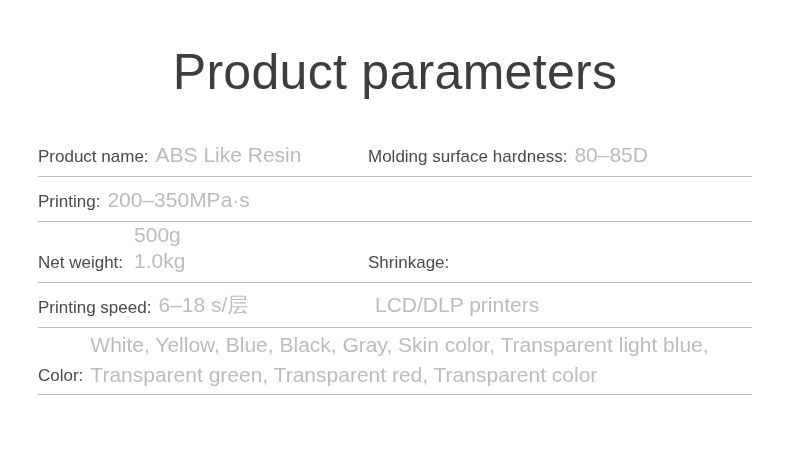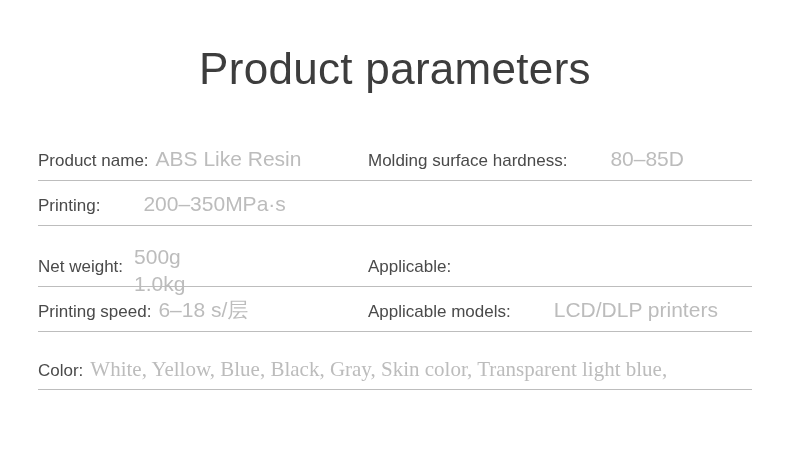--- a/index.html
+++ b/index.html
@@ -20,52 +20,52 @@
   .page {
     width: 790px;
     height: 449px;
     position: relative;
     background: #ffffff;
   }
 
   
   .title {
     text-align: center;
-    font-size: 44px;
+    font-size: 50px;
     font-weight: 400;
     color: #3d3d3d;
     letter-spacing: 0.3px;
     margin: 0;
     padding-top: 45px;
     line-height: 1.1;
   }
 
   
   .spec-table {
-    margin: 15px auto;
+    margin: 4px auto;
     width: 714px;         
     padding-top: 28px;
   }
 
   .spec-row {
     display: flex;
     align-items: stretch;
     border-bottom: 1px solid #bdbdbd;
     min-height: 45px;
   }
 
   .spec-row.tall { min-height: 56px; }
 
   .cell {
     display: flex;
     align-items: flex-end;
     padding-bottom: 7px;
   }
   .cell.left  { width: 330px; flex: none; }
-  .cell.right { flex: 1 1 auto; gap: 36px; }
+  .cell.right { flex: 1 1 auto; }
   .cell.full  { width: 100%; }
 
   .label {
     font-size: 17px;
     color: #4a4a4a;
     white-space: nowrap;
     font-weight: 400;
     line-height: 1.35;
   }
 
@@ -77,32 +77,32 @@
     padding-left: 7px;
   }
 
   
   .value.stacked {
     display: flex;
     flex-direction: column;
     line-height: 1.25;
     padding-left: 11px;
     position: relative;
-    top: 18px;
+    top: 0;
   }
   .value.stacked span { display: block; }
 
   
   .value.wrap {
     line-height: 1.45;
     padding-left: 7px;
     position: relative;
     top: 2px;
   }
-  .value.wrap span { display: block; white-space: nowrap; font-family: Liberation Serif, serif; }
+  .value.wrap span { display: block; white-space: nowrap; }
 
   .spec-row.color-row { min-height: 58px; }
   .spec-row.color-row .cell { align-items: flex-end; padding-bottom: 6px; }
 </style>
 </head>
 <body>
 
 <div class="page">
 
   <h1 class="title">Product parameters</h1>
@@ -129,38 +129,38 @@
 
     <div class="spec-row tall">
       <div class="cell left">
         <span class="label">Net weight:</span>
         <span class="value stacked">
           <span>500g</span>
           <span>1.0kg</span>
         </span>
       </div>
       <div class="cell right">
-        <span class="label">Applicable:</span>
+        <span class="label">Shrinkage:</span>
       </div>
     </div>
 
     <div class="spec-row">
       <div class="cell left">
         <span class="label">Printing speed:</span>
         <span class="value">6–18 s/层</span>
       </div>
       <div class="cell right">
-        <span class="label">Applicable models:</span>
         <span class="value">LCD/DLP printers</span>
       </div>
     </div>
 
     <div class="spec-row color-row">
       <div class="cell full">
         <span class="label">Color:</span>
         <span class="value wrap">
           <span>White, Yellow, Blue, Black, Gray, Skin color, Transparent light blue,</span>
+          <span>Transparent green, Transparent red, Transparent color</span>
         </span>
       </div>
     </div>
 
   </div>
 </div>
 
 </body></html>

